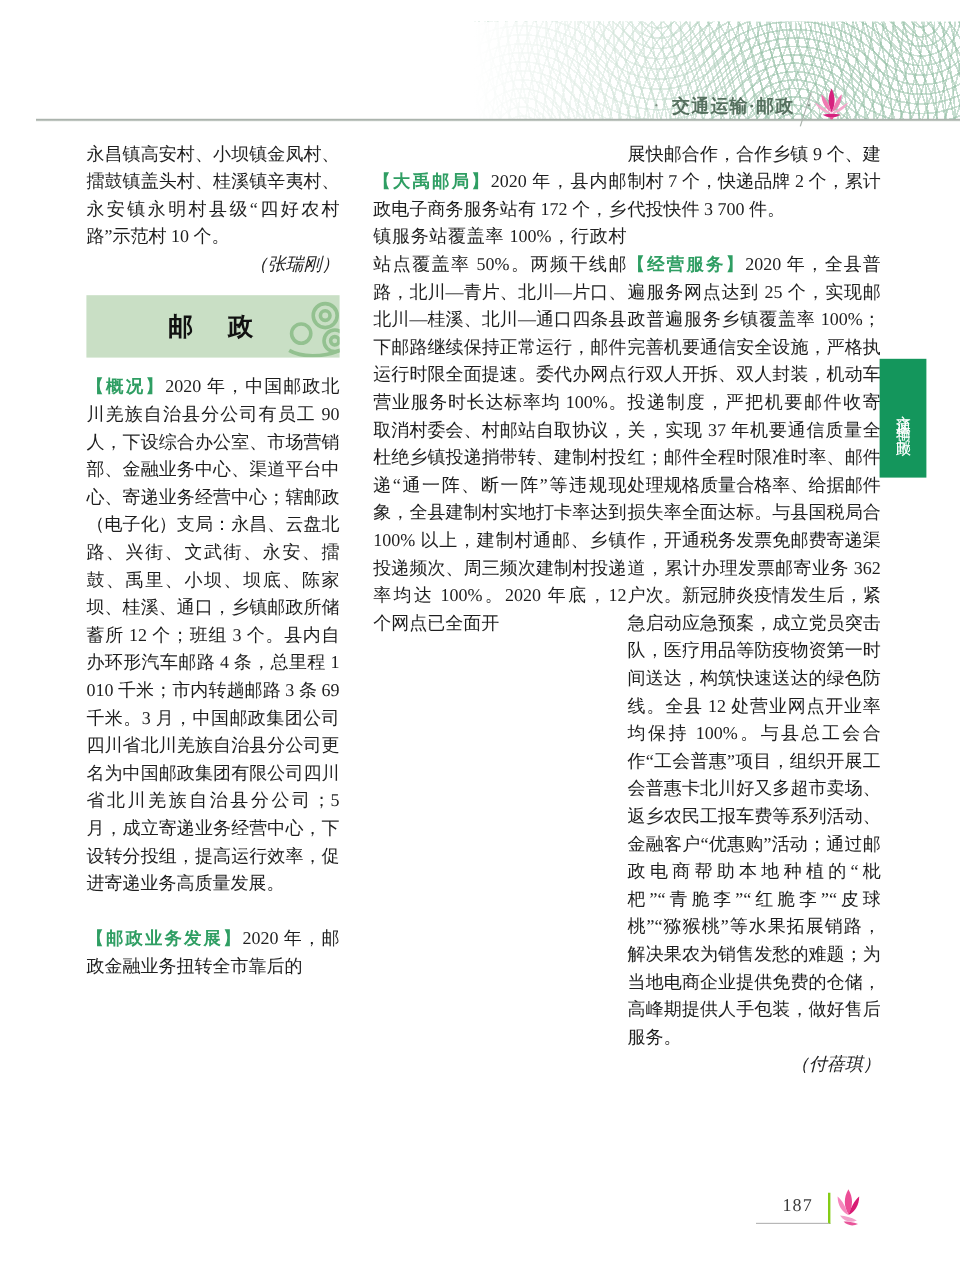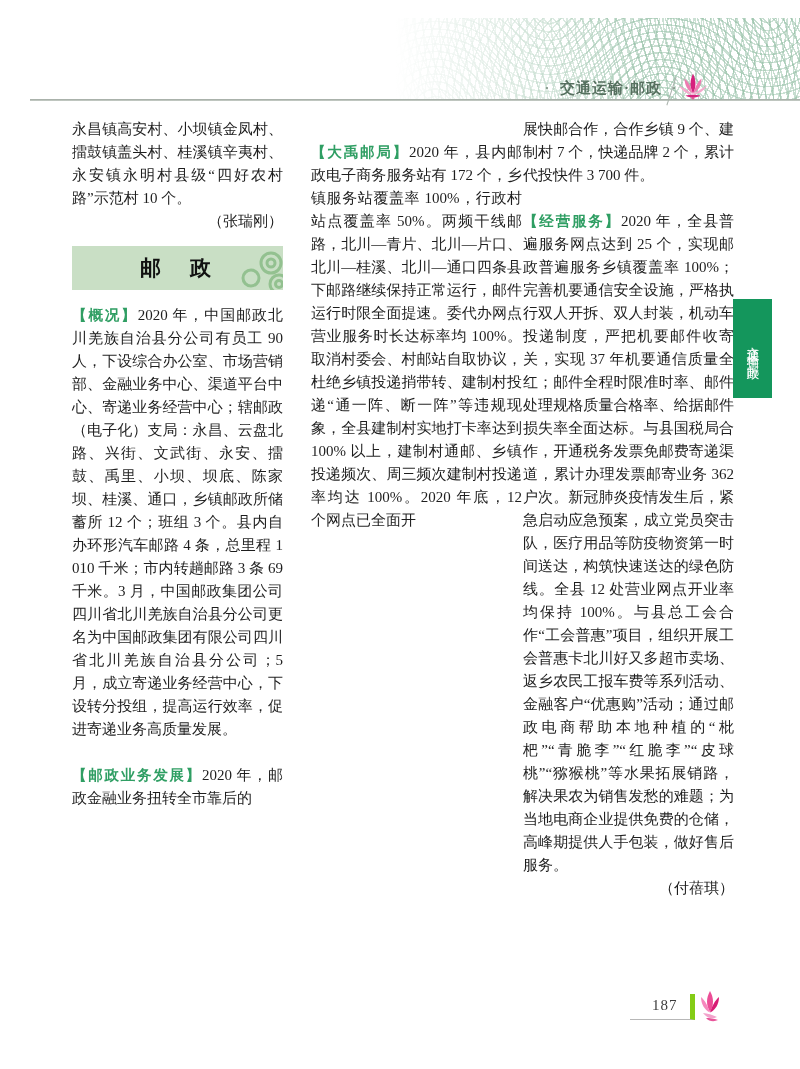--- a/index.html
+++ b/index.html
@@ -42,29 +42,29 @@
   .hdr-lotus{position:absolute;left:676px;top:70px;}
   
   .col{
     position:absolute;top:118px;width:211px;
     font-size:15px;line-height:23px;text-align:justify;
   }
   .col1{left:72px;}
   .col2{left:311px;}
   .col3{left:523px;}
   .col p{margin:0;padding:0;}
-  .byline{text-align:right;line-height:23px;}
+  .byline{text-align:right;line-height:23px;font-style:italic;}
   .indent{text-indent:2em;}
   .gap-before{margin-top:23px !important;}
   .marker{
     color:#2f9e63;font-weight:bold;letter-spacing:1px;
     font-family:"Liberation Sans","DejaVu Sans",sans-serif;font-size:14.5px;
   }
   .section-box{
-    position:relative;margin:13px 0 14px 0;height:44px;
+    position:relative;margin:13px 0 14px 0;height:52px;
     background:#c9dfc5;overflow:hidden;
     display:flex;align-items:center;justify-content:center;
   }
   .section-box-title{
     font-size:21px;font-weight:bold;letter-spacing:4px;color:#111;
   }
   .cloud{position:absolute;right:-8px;top:2px;}
   
   .side-tab{
     position:absolute;left:733px;top:299px;width:39px;height:99px;
@@ -77,21 +77,21 @@
     font-family:"Liberation Sans","DejaVu Sans",sans-serif;
   }
   
   .footer{
     position:absolute;left:630px;top:994px;display:flex;align-items:flex-start;
   }
   .page-num{
     display:inline-block;
     padding:3px 12px 5px 22px;
     border-bottom:1.5px solid #b7b7b7;
-    border-right:5px solid #84cc16;
+    border-right:2px solid #84cc16;
     font-size:15px;color:#3c3c3c;letter-spacing:1px;
   }
   .footer-flower{margin-left:2px;margin-top:-4px;}
 </style>
 </head>
 <body>
 
 <div class="page">
 
   <div class="hdr-pattern"></div>

